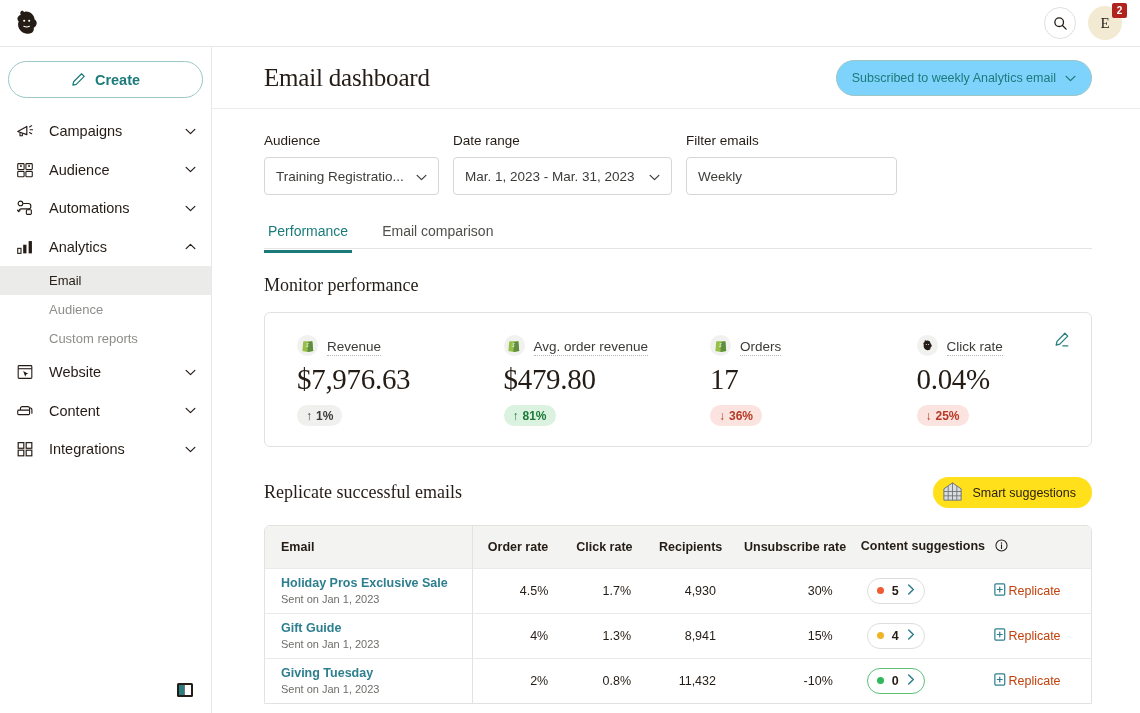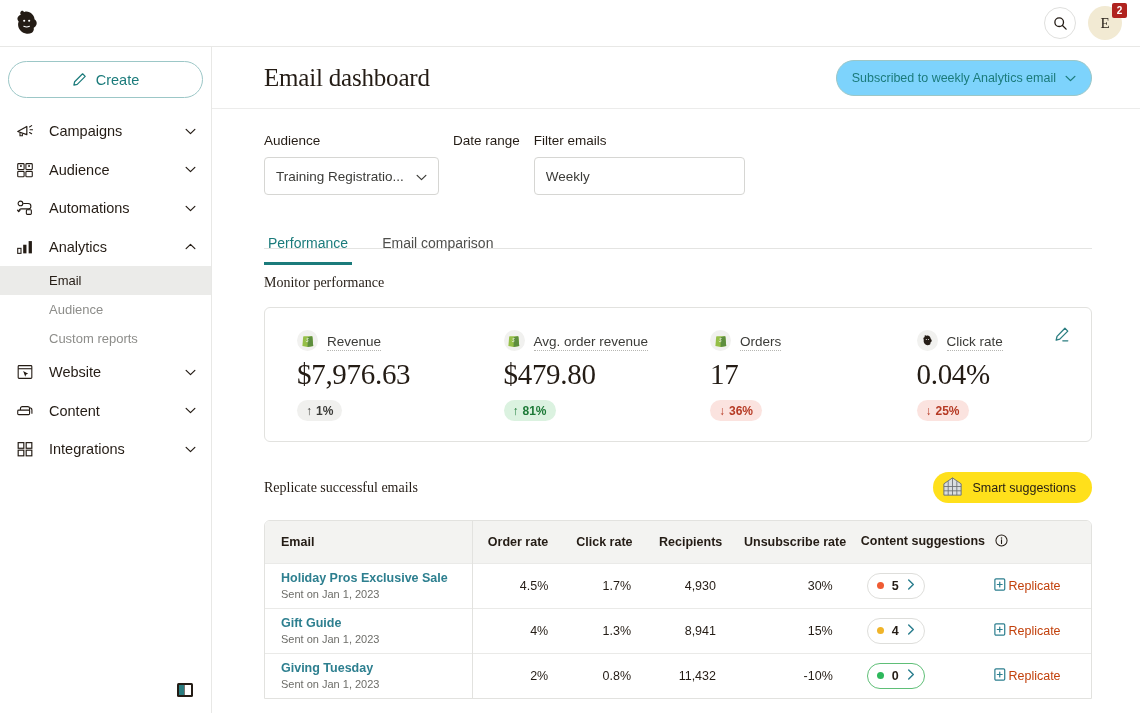--- a/index.html
+++ b/index.html
@@ -55,21 +55,21 @@
     background: #fff;
     display: flex; flex-direction: column;
     position: relative;
   }
   .create-wrap { padding: 14px 8px 10px 8px; }
   .create-btn {
     width: 100%; height: 37px;
     border: 1px solid #9cc7c7; border-radius: 20px;
     background: #fff; color: #1b7b7b;
     display: flex; align-items: center; justify-content: center; gap: 9px;
-    font-size: 14.5px; cursor: pointer;
+    font-size: 14.5px; cursor: pointer; font-weight: bold;
   }
   .nav { padding-top: 4px; }
   .nav-item {
     height: 38.5px; display: flex; align-items: center;
     padding: 0 14px 0 14px; gap: 13px; cursor: pointer;
     font-size: 14.5px; color: #241c15;
   }
   .nav-item .ic { width: 22px; flex: 0 0 22px; display: flex; align-items: center; justify-content: center; }
   .nav-item .lbl { flex: 1 1 auto; }
   .nav-item .chev { width: 14px; flex: 0 0 14px; display: flex; align-items: center; justify-content: center; }
@@ -122,27 +122,27 @@
   .f-filter { width: 211px; cursor: text; }
 
   
   .tabs {
     margin: 23px 48px 0 52px;
     border-bottom: 1px solid #e4e4e2;
     display: flex; gap: 26px;
   }
   .tab {
     padding: 0 4px 11px 4px; font-size: 14px; color: #4f4f4c;
-    cursor: pointer; position: relative; top: 17px;
+    cursor: pointer; position: relative; top: 5px;
   }
   .tab.active { color: #1b7b7b; border-bottom: 3px solid #1b7b7b; }
 
   .section-title {
     font-family: "Liberation Serif", serif;
-    font-size: 14px; font-weight: 400;
+    font-size: 18px; font-weight: 400;
     margin: 26px 0 0 52px;
   }
 
   
   .metrics-card {
     margin: 16px 48px 0 52px;
     border: 1px solid #e2e2df; border-radius: 6px;
     display: flex; position: relative;
     padding: 22px 0 20px 0;
   }
@@ -426,20 +426,28 @@
             <span class="val">Training Registratio...</span>
             <span>
               <svg width="11" height="7" viewBox="0 0 12 8">
                   <path d="M1 1.6L6 6.4l5-4.8" fill="none" stroke="#3b3b38" stroke-width="1.4" stroke-linecap="round" stroke-linejoin="round"></path>
                 </svg>
             </span>
           </div>
         </div>
         <div class="filter">
           <div class="filter-label">Date range</div>
+          <div class="filter-field f-date">
+            <span class="val">Mar. 1, 2023 - Mar. 31, 2023</span>
+            <span>
+              <svg width="11" height="7" viewBox="0 0 12 8">
+                  <path d="M1 1.6L6 6.4l5-4.8" fill="none" stroke="#3b3b38" stroke-width="1.4" stroke-linecap="round" stroke-linejoin="round"></path>
+                </svg>
+            </span>
+          </div>
         </div>
         <div class="filter">
           <div class="filter-label">Filter emails</div>
           <div class="filter-field f-filter">
             <span class="val">Weekly</span>
           </div>
         </div>
       </div>
 
       <div class="tabs">

